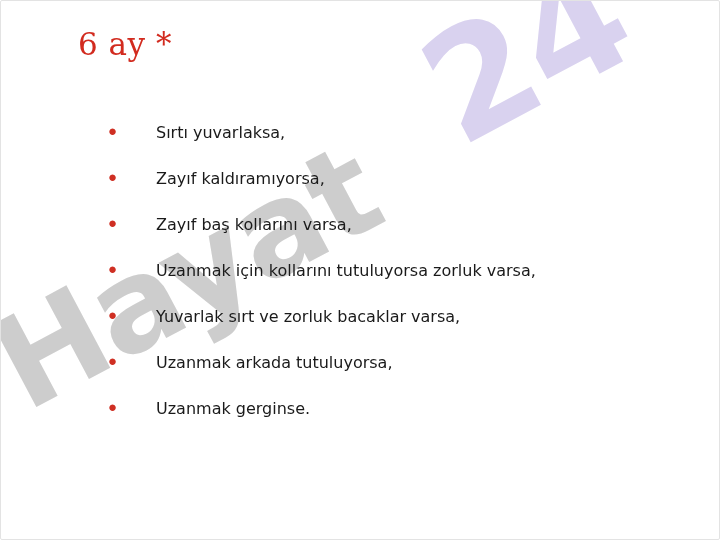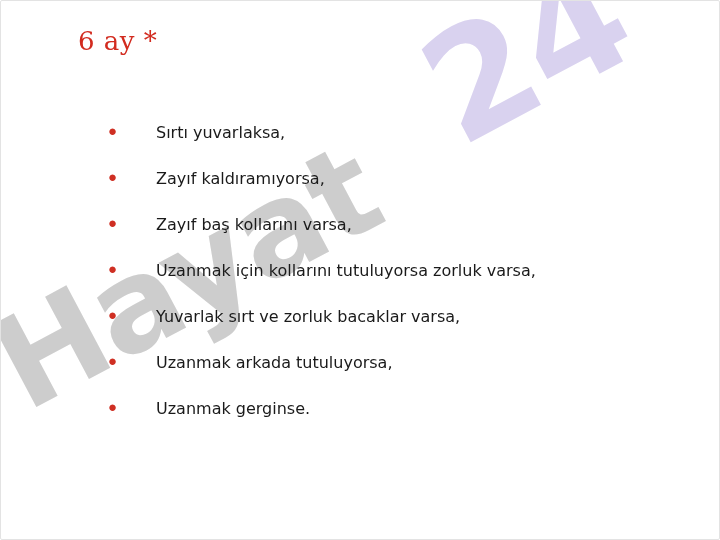--- a/index.html
+++ b/index.html
@@ -55,21 +55,21 @@
     transform-origin: left bottom;
     opacity: 0.92;
   }
 
   
   .title {
     position: absolute;
     left: 78px;
     top: 26px;
     font-family: "DejaVu Serif", serif;
-    font-size: 26px;
+    font-size: 31px;
     color: #d22b1f;
     letter-spacing: 0.5px;
   }
 
   
   .body-list {
     position: absolute;
     left: 108px;
     top: 118px;
     width: 560px;

